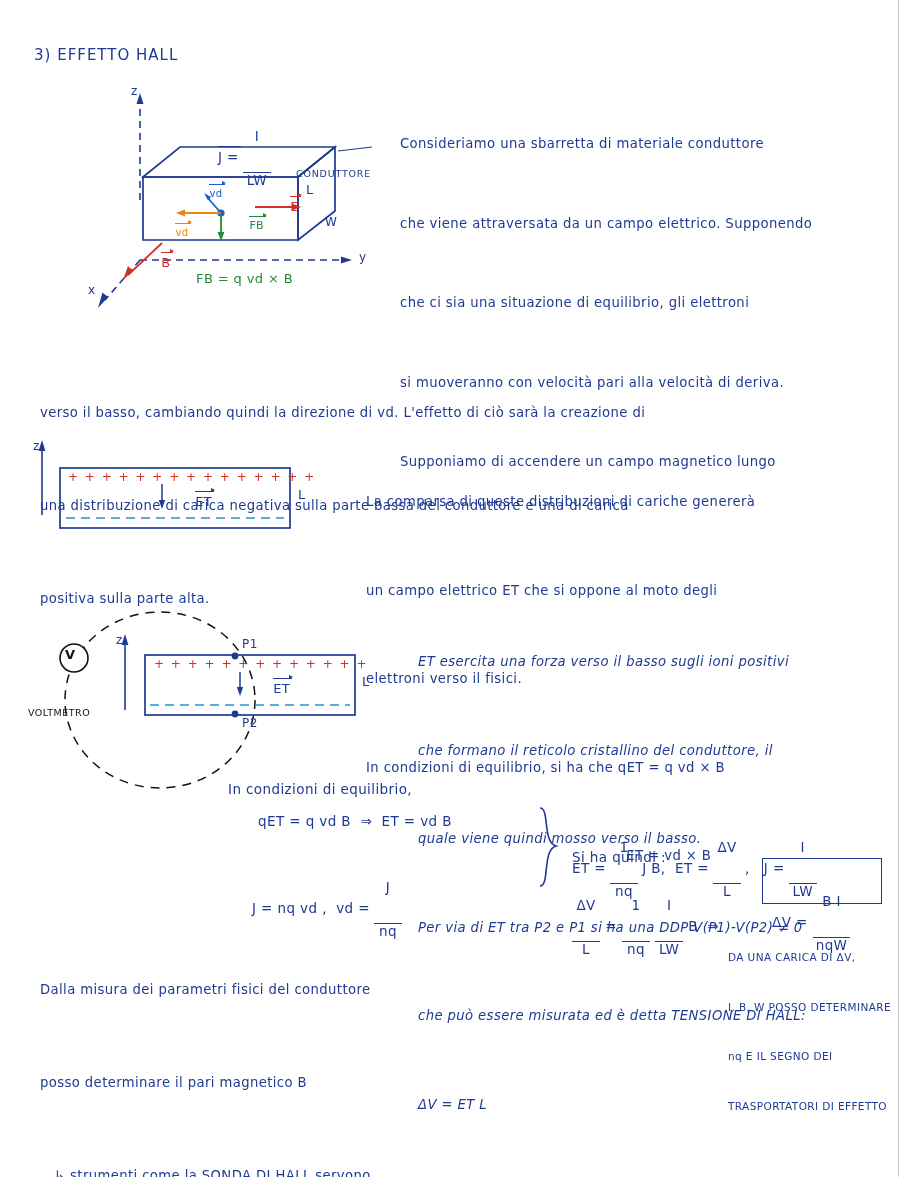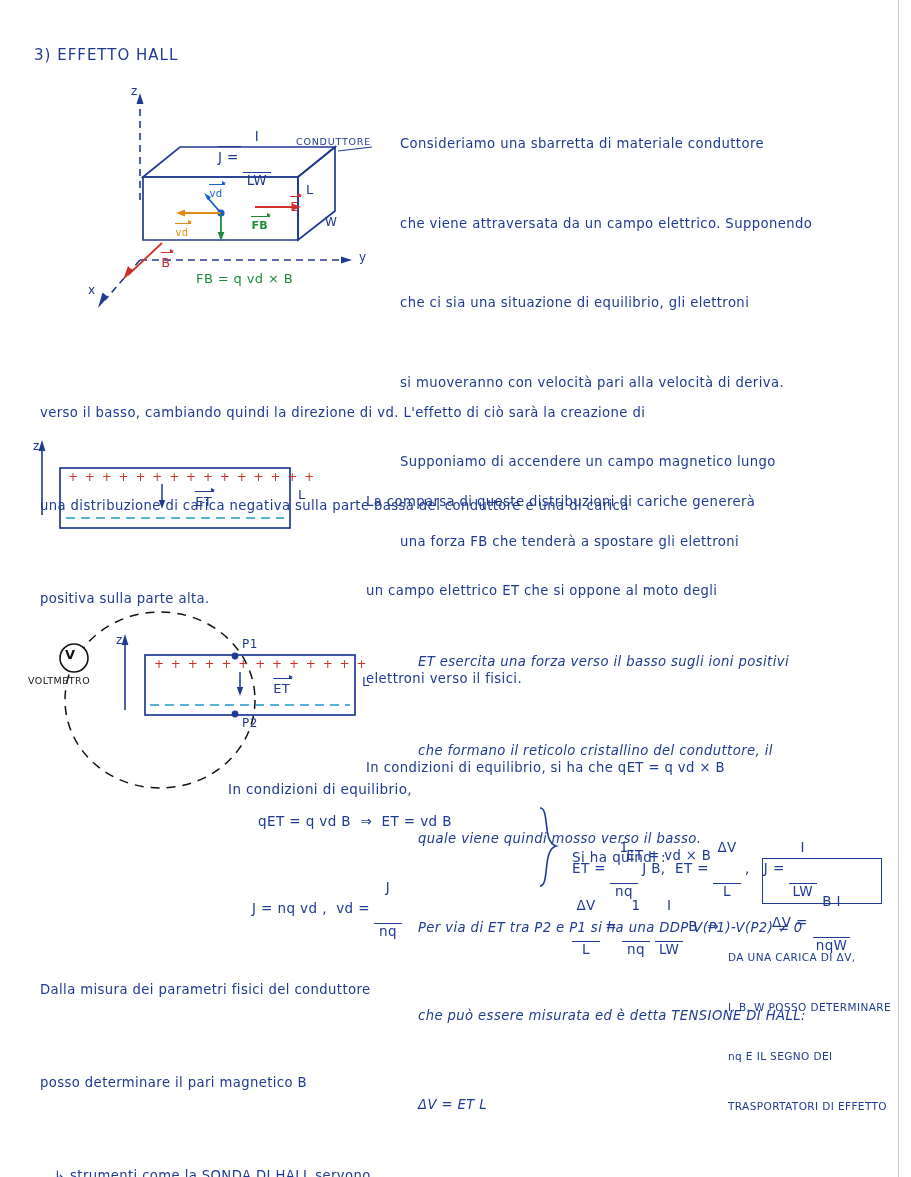--- a/index.html
+++ b/index.html
@@ -17,21 +17,21 @@
     font-family:"DejaVu Sans", sans-serif;
     color:#1f3a93;
     font-size:13.2px;
     letter-spacing:0.4px;
     line-height:1.15;
     white-space:pre;
   }
   .abs{position:absolute;}
   .red{color:#d0302a;}
   .green{color:#1f8b3a;}
-  .tiny{font-size:9.5px;}
+  .tiny{font-size:9.5px;margin-top:32px;}
   svg{display:block;overflow:visible;}
   .frac{display:inline-block;text-align:center;vertical-align:middle;line-height:1.05;}
   .frac .num{display:block;padding:0 3px;}
   .frac .den{display:block;border-top:1.4px solid currentColor;padding:0 3px;}
   .vec{position:relative;display:inline-block;}
   .vec:after{
     content:"";position:absolute;left:0;right:-2px;top:-4px;height:0;
     border-top:1.3px solid currentColor;
   }
   .vec.arrow:before{
@@ -94,21 +94,21 @@
     <div class="abs hw tiny" style="left:186px;top:52px;letter-spacing:0.8px;">CONDUTTORE</div>
     <div class="abs hw" style="left:196px;top:98px;font-size:13px;">L</div>
     <div class="abs hw" style="left:215px;top:131px;font-size:12px;">W</div>
 
     <div class="abs hw red" style="left:24px;top:156px;font-size:13px;">
       <span class="vec arrow">B</span>
     </div>
     <div class="abs hw red" style="left:153px;top:100px;font-size:13px;">
       <span class="vec arrow">E</span>
     </div>
-    <div class="abs hw green" style="left:116px;top:122px;font-size:11px;font-weight:bold;">
+    <div class="abs hw green" style="left:116px;top:122px;font-size:11px;">
       <span class="vec arrow">FB</span>
     </div>
     <div class="abs hw" style="left:78px;top:91px;font-size:10px;color:#1560d0;">
       <span class="vec arrow">vd</span>
     </div>
     <div class="abs hw" style="left:44px;top:130px;font-size:10px;color:#e08a12;">
       <span class="vec arrow">vd</span>
     </div>
   </div>
 
@@ -121,21 +121,20 @@
   </div>
 
   <div class="abs hw green" style="left:196px;top:272px;font-size:13px;">FB = q vd × B</div>
 
   <div class="abs hw" style="left:400px;top:78px;line-height:26.5px;">
     <div>Consideriamo una sbarretta di materiale conduttore</div>
     <div>che viene attraversata da un campo elettrico. Supponendo</div>
     <div>che ci sia una situazione di equilibrio, gli elettroni</div>
     <div>si muoveranno con velocità pari alla velocità di deriva.</div>
     <div>Supponiamo di accendere un campo magnetico lungo</div>
-    <div>una forza FB che tenderà a spostare gli elettroni</div>
   </div>
 
   <div class="abs hw" style="left:40px;top:335px;line-height:31px;">
     <div>verso il basso, cambiando quindi la direzione di vd. L'effetto di ciò sarà la creazione di</div>
     <div>una distribuzione di carica negativa sulla parte bassa del conduttore e una di carica</div>
     <div>positiva sulla parte alta.</div>
   </div>
 
   <div class="abs" style="left:30px;top:440px;width:330px;height:110px;">
     <svg width="330" height="110" viewBox="0 0 330 110">

